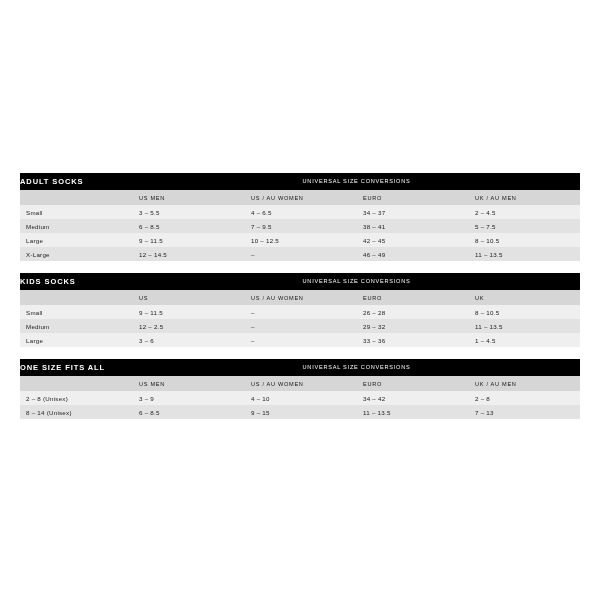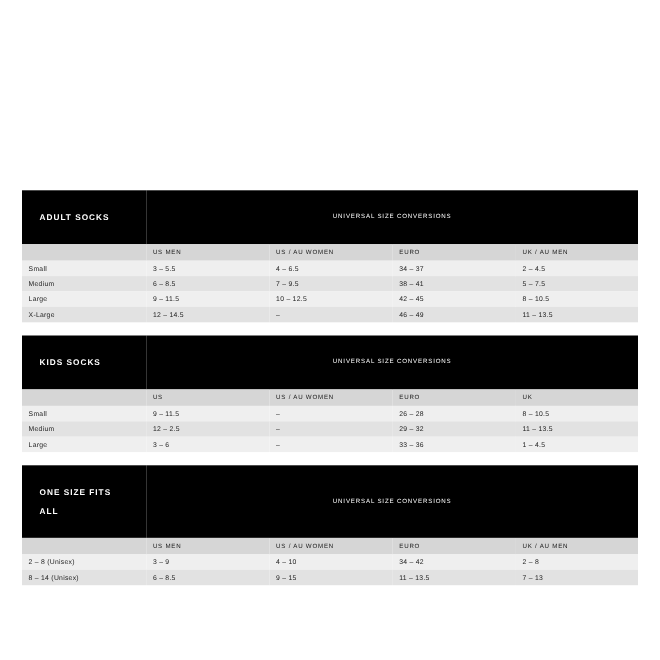--- a/index.html
+++ b/index.html
@@ -38,21 +38,21 @@
   }
   table.size-table col.c0 { width: 113px; }
   table.size-table col.c1 { width: 112px; }
   table.size-table col.c2 { width: 112px; }
   table.size-table col.c3 { width: 112px; }
   table.size-table col.c4 { width: 111px; }
 
   .hdr-row td {
     background: #000000;
     color: #ffffff;
-    padding: 16px;
+    padding: 0;
     height: 17px;
     vertical-align: middle;
   }
   .cat-title {
     font-size: 7.5px;
     letter-spacing: 0.9px;
     font-weight: bold;
     padding-left: 6px;
     text-transform: uppercase;
     color: #ffffff;

